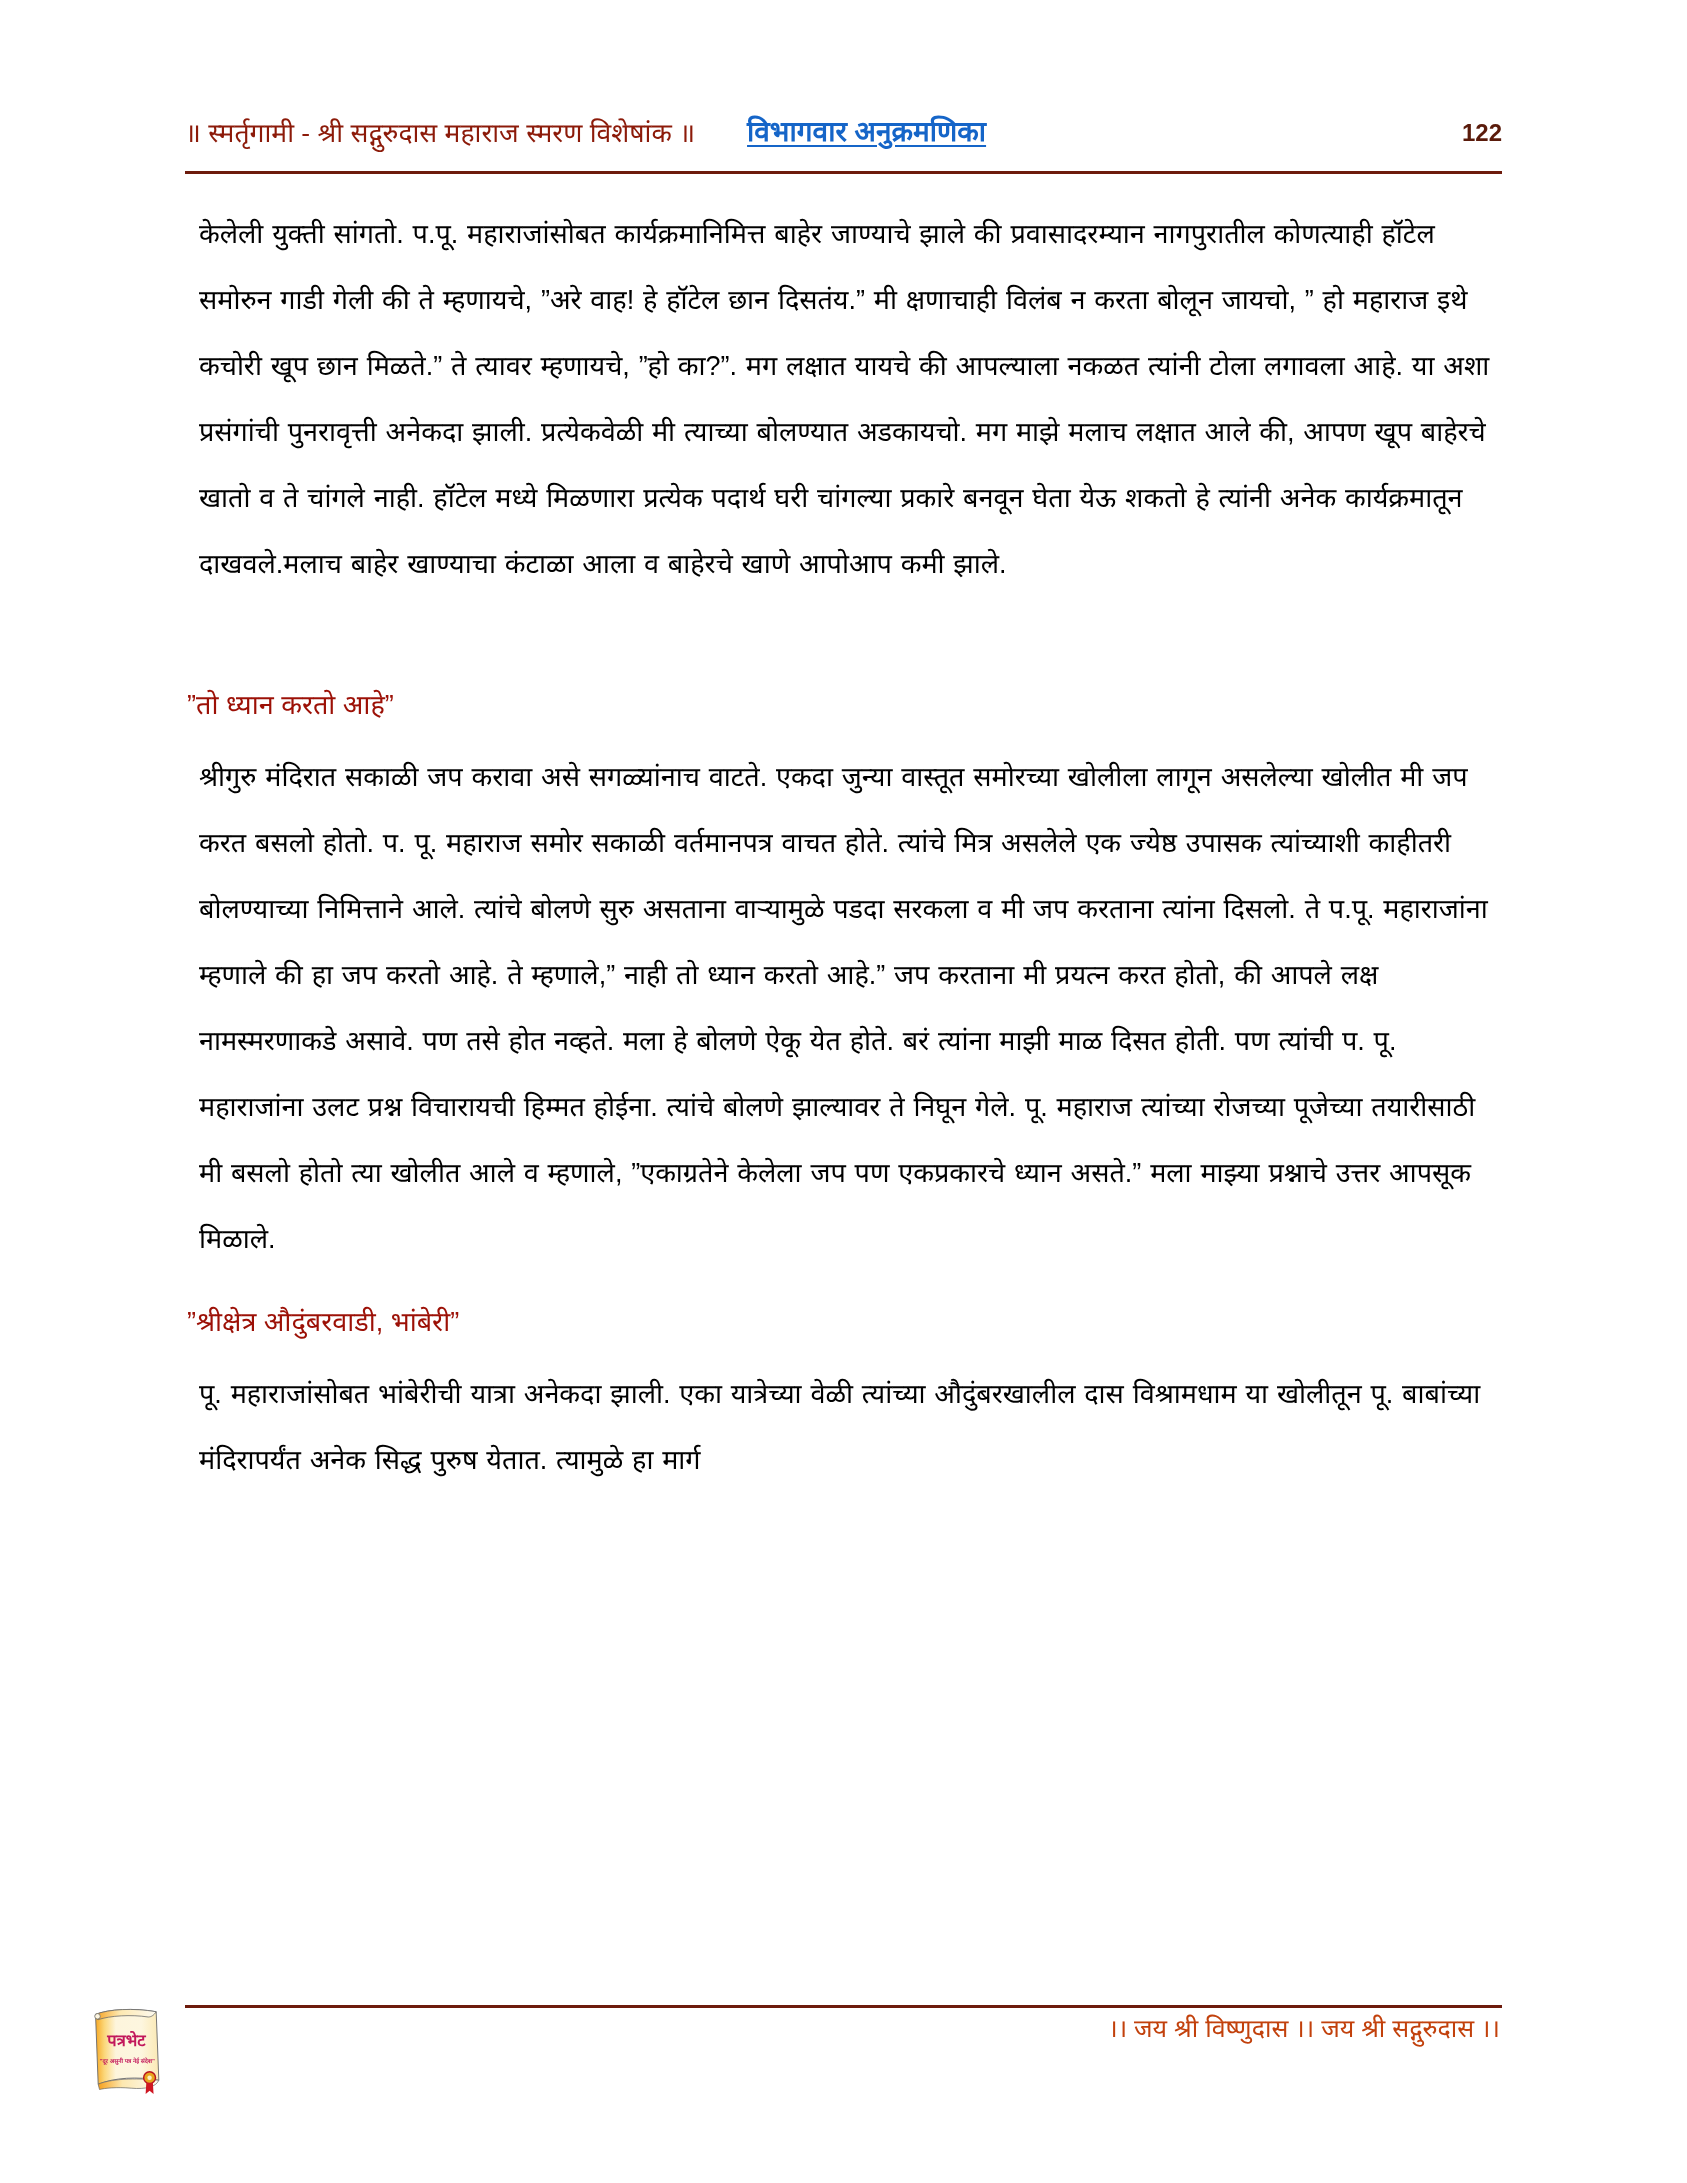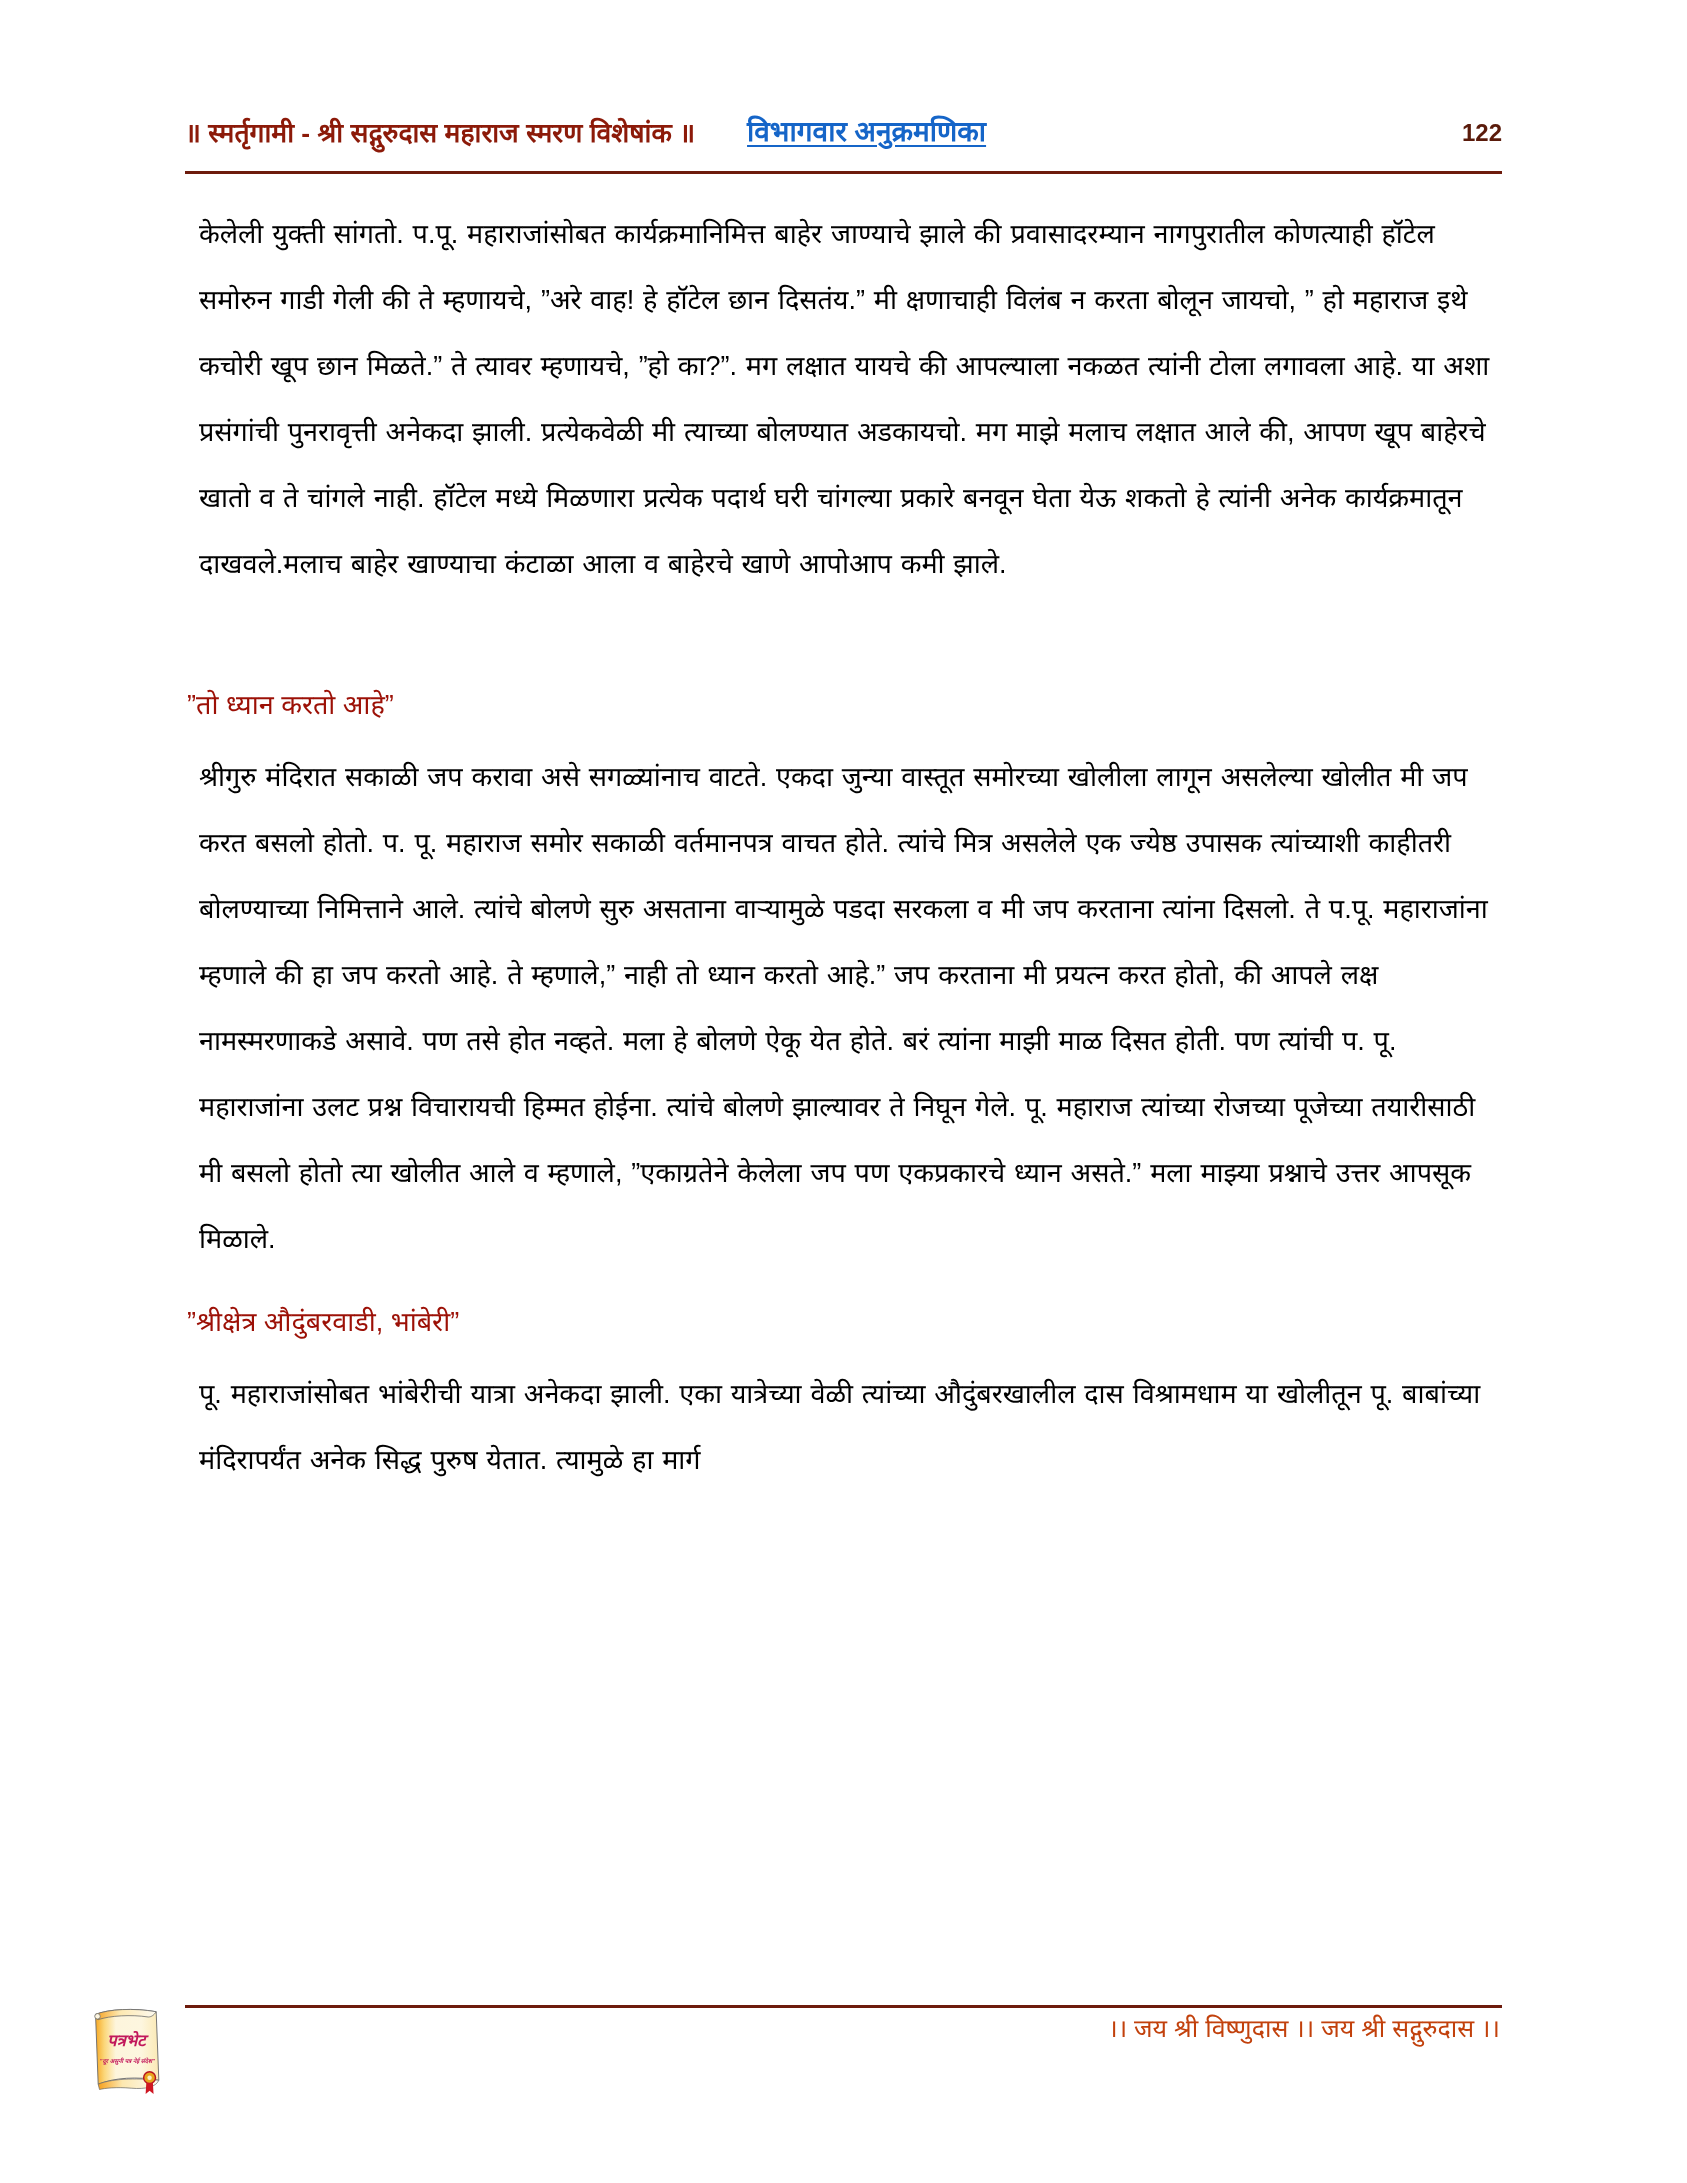--- a/index.html
+++ b/index.html
@@ -27,21 +27,21 @@
     right: 185px;
     top: 93px;
     height: 53px;
     display: flex;
     align-items: flex-end;
     justify-content: flex-start;
   }
   .header-title {
     color: #8c1a09;
     font-size: 26.5px;
-    font-weight: bold;
+    font-weight: normal;
     white-space: nowrap;
     letter-spacing: 0px;
     line-height: 1;
   }
   .header-link {
     color: #1565c8;
     font-size: 28px;
     font-weight: bold;
     text-decoration: underline;
     text-underline-offset: 4px;
@@ -114,21 +114,20 @@
     line-height: 1.4;
   }
 
   
   .logo {
     position: absolute;
     left: 85px;
     top: 1997px;
     width: 87px;
     height: 98px;
-    font-style: italic;
   }
   .logo svg { display: block; width: 87px; height: 98px; }
   .logo-word {
     font-family: "Liberation Sans", "DejaVu Sans", sans-serif;
     font-weight: bold;
   }
 </style>
 </head>
 <body>
 

